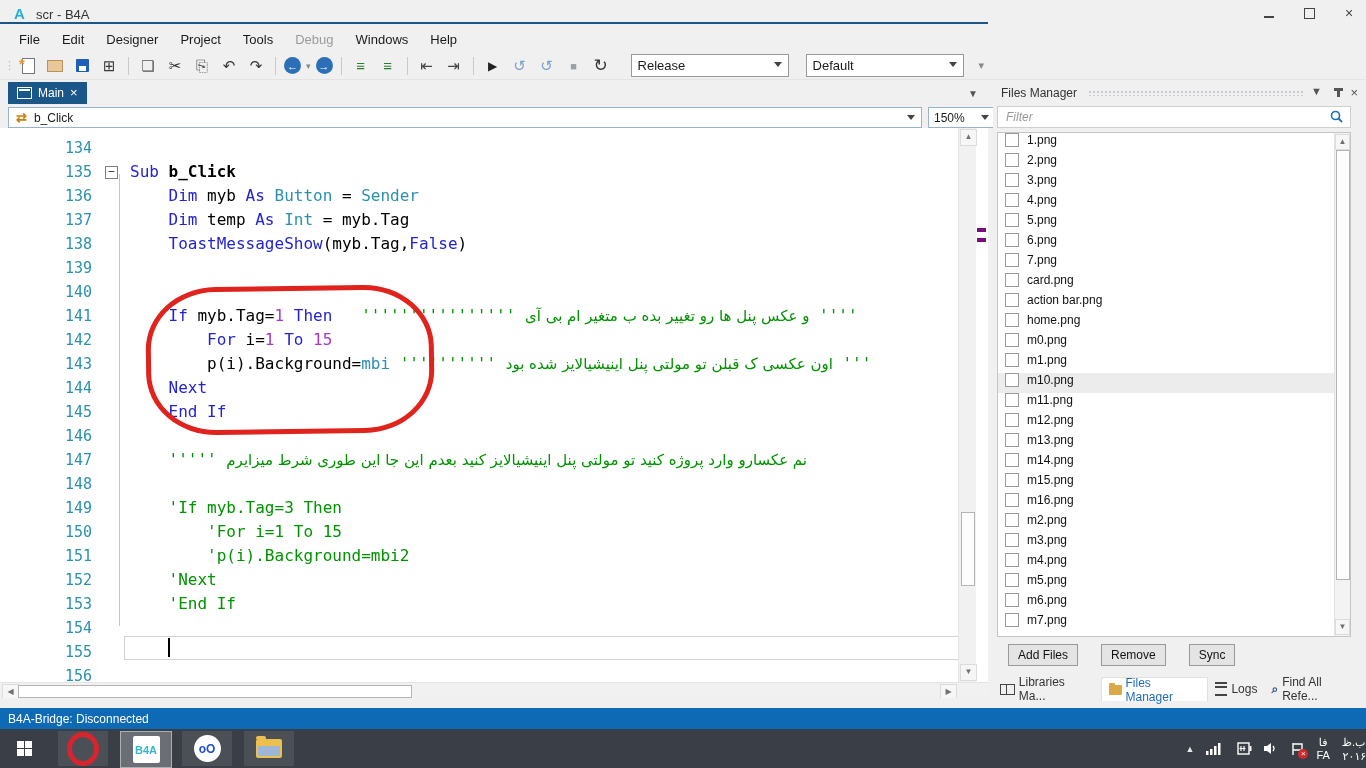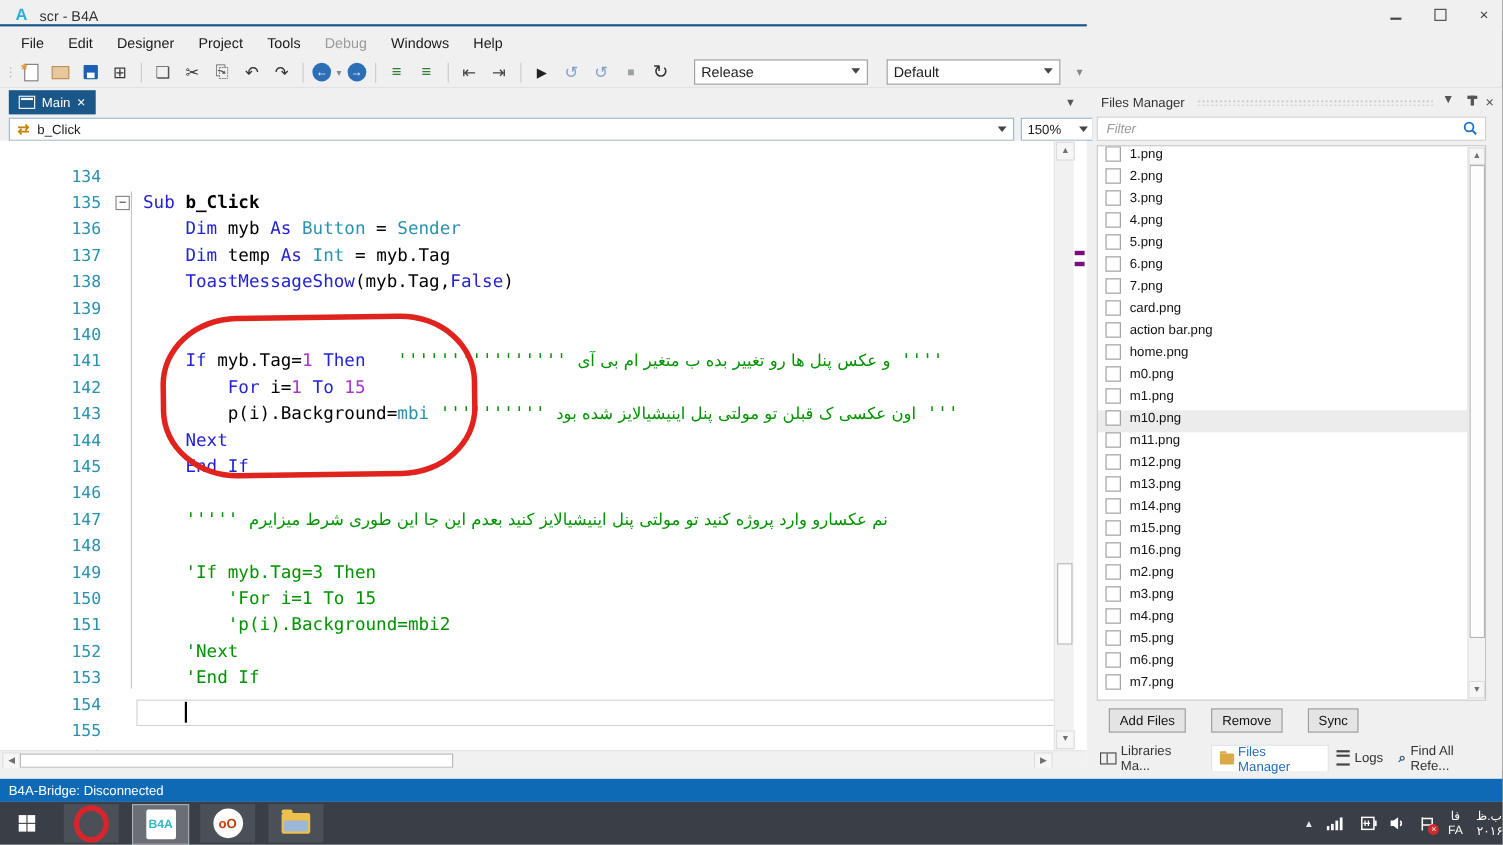--- a/index.html
+++ b/index.html
@@ -37,21 +37,21 @@
   .tabline{position:absolute;left:0;top:22px;width:988px;height:2px;background:#1b5688;}
   .doclist-caret{position:absolute;right:10px;top:6px;color:#555;font-size:10px;}
   .navrow{position:absolute;left:0;top:107px;width:988px;height:21px;}
   .navcombo{position:absolute;left:8px;top:0;width:912px;height:19px;background:#fff;border:1px solid #98b3cc;font-size:12px;display:flex;align-items:center;}
   .navcombo .evicon{color:#c8820a;font-weight:bold;font-size:13px;margin:0 7px;}
   .navcombo .caret{position:absolute;right:6px;top:7px;width:0;height:0;border-left:4px solid transparent;border-right:4px solid transparent;border-top:5px solid #444;}
   .zoomcombo{position:absolute;left:928px;top:0;width:59px;height:19px;background:#fff;border:1px solid #98b3cc;font-size:12px;display:flex;align-items:center;padding-left:5px;position:absolute;}
   .zoomcombo .caret{position:absolute;right:4px;top:7px;width:0;height:0;border-left:4px solid transparent;border-right:4px solid transparent;border-top:5px solid #444;}
   
   .code-area{position:absolute;left:0;top:128px;width:988px;height:570px;background:#fff;overflow:hidden;}
-  .code-rows{position:absolute;left:0;top:20px;width:958px;}
+  .code-rows{position:absolute;left:0;top:8px;width:958px;}
   .crow{display:flex;height:24px;white-space:pre;}
   .lnum{width:92px;text-align:right;padding-right:8px;font-family:"DejaVu Sans Mono",monospace;font-size:15px;line-height:24px;color:#2b91af;flex:none;}
   .foldcol{width:24px;flex:none;position:relative;}
   .foldbox{position:absolute;left:5px;top:6px;width:11px;height:11px;border:1px solid #808080;background:#fff;font-size:11px;line-height:9px;text-align:center;color:#333;font-family:"DejaVu Sans Mono",monospace;}
   .ctext{margin:0;font-family:"DejaVu Sans Mono",monospace;font-size:16px;line-height:24px;tab-size:4;padding-left:6px;flex:none;white-space:pre;}
   .tok-k{color:#2323d1}.tok-t{color:#2b91af}.tok-n{color:#a838c8}.tok-c{color:#009300}.tok-p{color:#000}
   .tok-s{color:#000;font-weight:bold}
   .fa{font-family:"DejaVu Sans",sans-serif;font-size:15px;}
   .scopeline{position:absolute;left:119px;top:46px;width:1px;height:452px;background:#c4c4c4;}
   .curline{position:absolute;left:124px;top:508px;width:834px;height:22px;border:1px solid #d2d2d2;}
@@ -97,21 +97,21 @@
   .statusbar{position:absolute;left:0;top:708px;width:1366px;height:21px;background:#0f6ab5;color:#fff;font-size:12px;display:flex;align-items:center;padding-left:8px;}
   
   .taskbar{position:absolute;left:0;top:729px;width:1366px;height:39px;background:#3a3f47;padding-left:40px;}
   .startbtn{position:absolute;left:0;top:0;width:48px;height:39px;display:flex;align-items:center;justify-content:center;}
   .winflag{display:grid;grid-template-columns:7px 7px;grid-template-rows:7px 7px;gap:1px;}
   .winflag span{background:#fff;}
   .taskbtn{position:absolute;top:2px;width:50px;height:35px;background:rgba(255,255,255,0.09);display:flex;align-items:center;justify-content:center;}
   .taskbtn.active{background:rgba(255,255,255,0.25);border:1px solid rgba(255,255,255,0.45);}
   .opera-o{width:22px;height:24px;border:5px solid #d8242c;border-radius:50%;}
   .b4a-sq{width:27px;height:27px;background:#fff;border-radius:2px;color:#35b6c9;font-size:11px;font-weight:bold;display:flex;align-items:center;justify-content:center;}
-  .oo-c{width:27px;height:27px;background:#fff;border-radius:50%;color:#c2410c;font-size:12px;font-weight:bold;display:flex;align-items:center;justify-content:center;}
+  .oo-c{width:27px;height:27px;background:#fff;border-radius:50%;color:#1d4ed8;font-size:12px;font-weight:bold;display:flex;align-items:center;justify-content:center;}
   .expfolder{width:26px;height:19px;background:#edc04d;border-radius:2px;position:relative;}
   .expfolder:before{content:"";position:absolute;left:0;top:-3px;width:10px;height:3px;background:#edc04d;border-radius:2px 2px 0 0;}
   .expfolder:after{content:"";position:absolute;left:2px;top:7px;right:2px;bottom:2px;background:#9db7d8;border-radius:1px;}
   .tray{position:absolute;right:0;top:0;height:39px;display:flex;align-items:center;gap:12px;padding-right:10px;color:#fff;}
   .trayicon{display:flex;align-items:center;justify-content:center;}
   .langbox{font-size:11px;line-height:13px;text-align:center;}
   .clockbox{font-size:11px;line-height:14px;text-align:right;direction:rtl;}
   .flagwrap{position:relative;}
   .flagbadge{position:absolute;right:-4px;bottom:-3px;width:10px;height:10px;border-radius:50%;background:#d02b2b;color:#fff;font-size:8px;line-height:10px;text-align:center;}
 </style>

